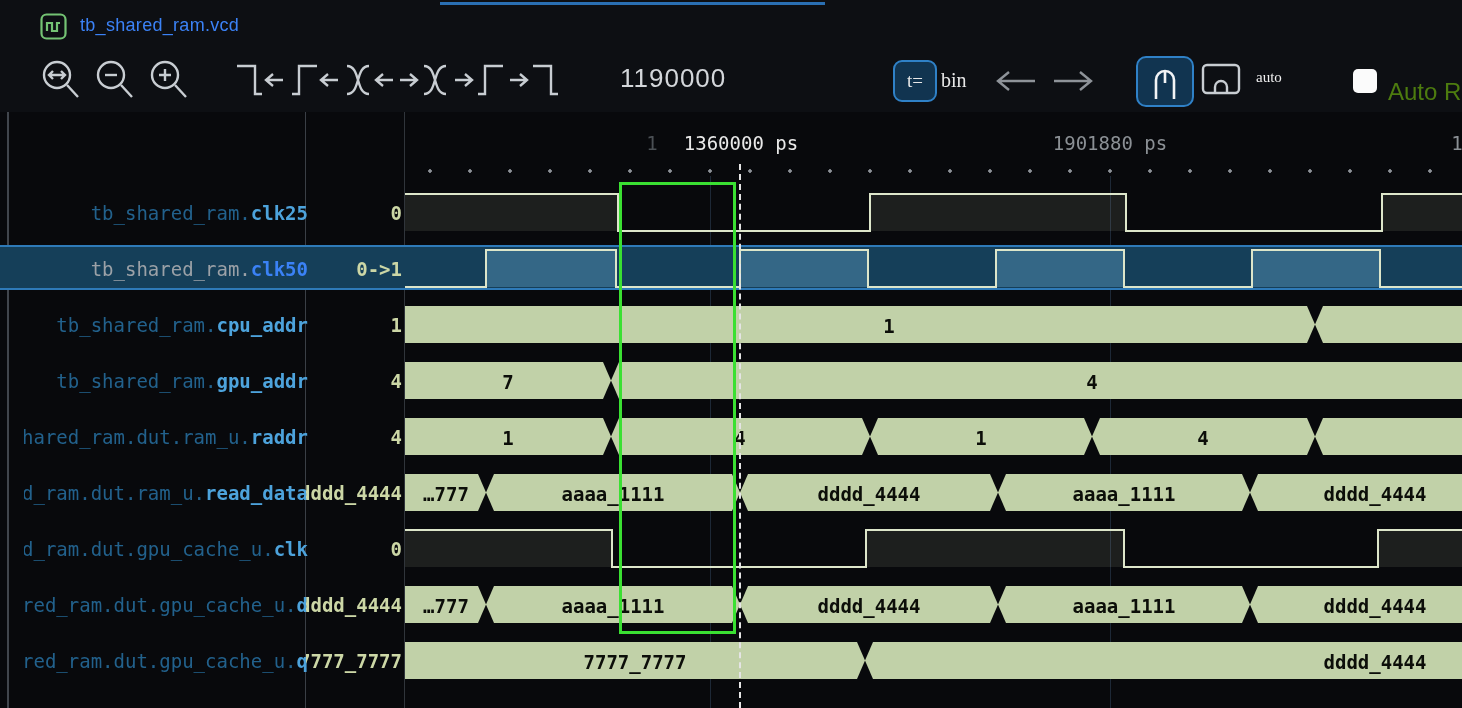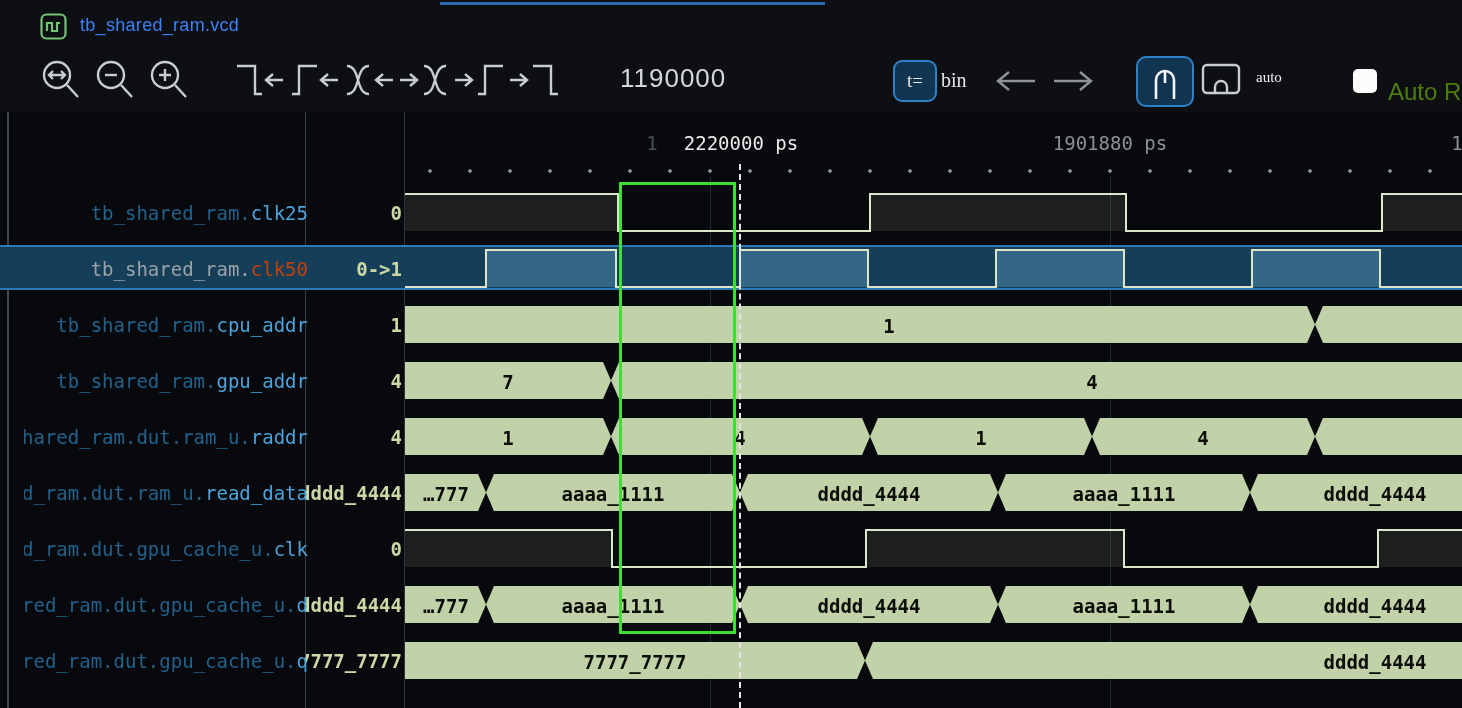--- a/index.html
+++ b/index.html
@@ -24,23 +24,23 @@
   #gesture-mode-label{left:1256px;top:69px;font-family:Liberation Serif, serif;font-size:15px;color:#f0f0f0;}
   #auto-reload-box{left:1353px;top:69px;width:24px;height:24px;background:#fbfbfb;border-radius:5px;}
   #auto-reload-label{left:1388px;top:67px;font-size:24px;color:#4d7c0f;white-space:nowrap;margin-top:11px;}
   
   #scroll-line{left:7px;top:112px;width:2px;height:596px;background:#41464d;}
   #div-names{left:305px;top:112px;width:1px;height:596px;background:#3a3f46;}
   #div-values{left:404px;top:112px;width:1px;height:596px;background:#30353b;}
   .name-cell{left:16px;width:284px;height:37px;display:flex;justify-content:flex-end;align-items:center;
     overflow:hidden;font-family:"DejaVu Sans Mono",monospace;font-size:19px;white-space:nowrap;margin-left:8px;}
   .name-cell .prefix{color:#22618c;white-space:pre;}
-  .name-cell .leaf{color:#4da3dc;font-weight:normal;white-space:pre;}
+  .name-cell .leaf{color:#4da3dc;font-weight:bold;white-space:pre;}
   .name-cell.sel .prefix{color:#9ba1a7;}
-  .name-cell.sel .leaf{color:#c2410c;text-align:center;}
+  .name-cell.sel .leaf{color:#3b82f6;text-align:center;}
   .value-cell{left:306px;width:96px;height:37px;display:flex;justify-content:flex-end;align-items:center;
     overflow:hidden;font-family:"DejaVu Sans Mono",monospace;font-size:19px;font-weight:bold;color:#ccd7a6;white-space:pre;}
   
   .tick-label{top:132px;font-family:"DejaVu Sans Mono",monospace;font-size:19px;color:#8b9095;white-space:nowrap;
     transform:translateX(-50%);}
   .tick-label.bright{color:#e9e9e9;}
   .tick-label.dim{color:#4b5055;}
   #tick-dots{left:405px;top:168px;width:1057px;height:6px;
     background-image:radial-gradient(circle 2px at 20px 3px,#8d9298 1.5px,rgba(0,0,0,0) 2px);
     background-size:40px 6px;background-position:5px 0;background-repeat:repeat-x;}
@@ -164,21 +164,21 @@
   <div class="abs" id="scroll-line"></div>
   <div class="abs" id="div-names"></div>
   <div class="abs" id="div-values"></div>
 
   <div class="abs" id="row-highlight"></div>
 
   <div class="abs" id="timeline" style="left:0;top:112px;width:1462px;height:68px;"></div>
   <div class="abs" id="tick-dots"></div>
   <div id="tick-labels">
       <div class="abs tick-label dim" style="left: 652px;">1</div>
-      <div class="abs tick-label bright" style="left: 741px;">2220000 ps</div>
+      <div class="abs tick-label bright" style="left: 741px;">1360000 ps</div>
       <div class="abs tick-label normal" style="left: 1110px;">1901880 ps</div>
       <div class="abs tick-label normal" style="left: 1457px;">1</div>
     </div>
 
   <div id="gridlines">
       <div class="abs gridline" style="left: 710px;"></div>
       <div class="abs gridline" style="left: 1110px;"></div>
     </div>
   <svg class="abs" id="wave-svg" width="1057" height="528" viewBox="0 0 1057 528">
       <g>

